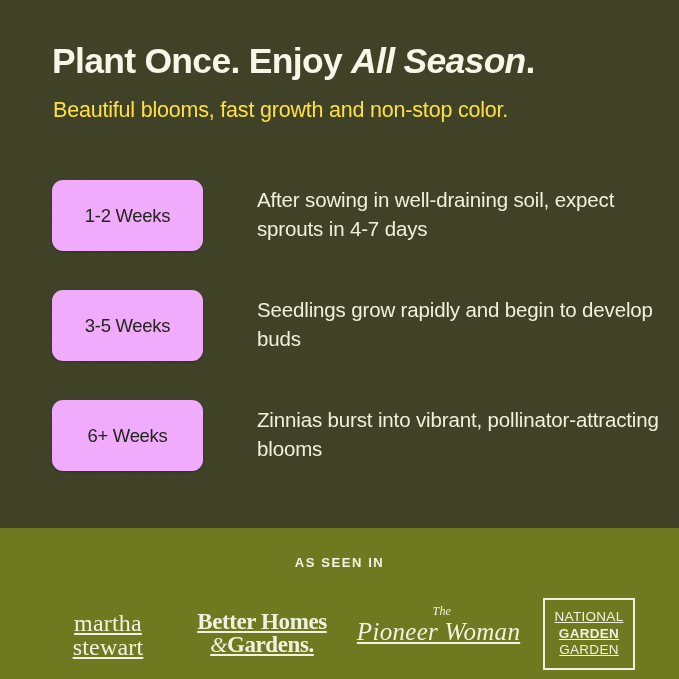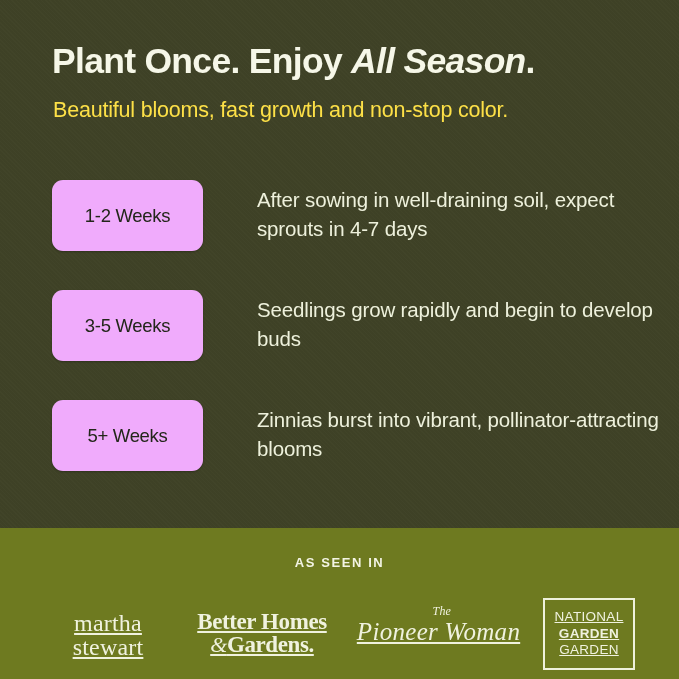--- a/index.html
+++ b/index.html
@@ -247,21 +247,21 @@
 
     <div class="tl-row">
       <div class="badge">
         <span class="badge-label">3-5 Weeks</span>
       </div>
       <div class="tl-desc">Seedlings grow rapidly and begin to develop buds</div>
     </div>
 
     <div class="tl-row">
       <div class="badge">
-        <span class="badge-label">5+ Weeks</span>
+        <span class="badge-label">6+ Weeks</span>
       </div>
       <div class="tl-desc">Zinnias burst into vibrant, pollinator-attracting blooms</div>
     </div>
 
   </div>
 </div>
 
 <div class="asseen-band">
   <div class="asseen-title">AS SEEN IN</div>
 

